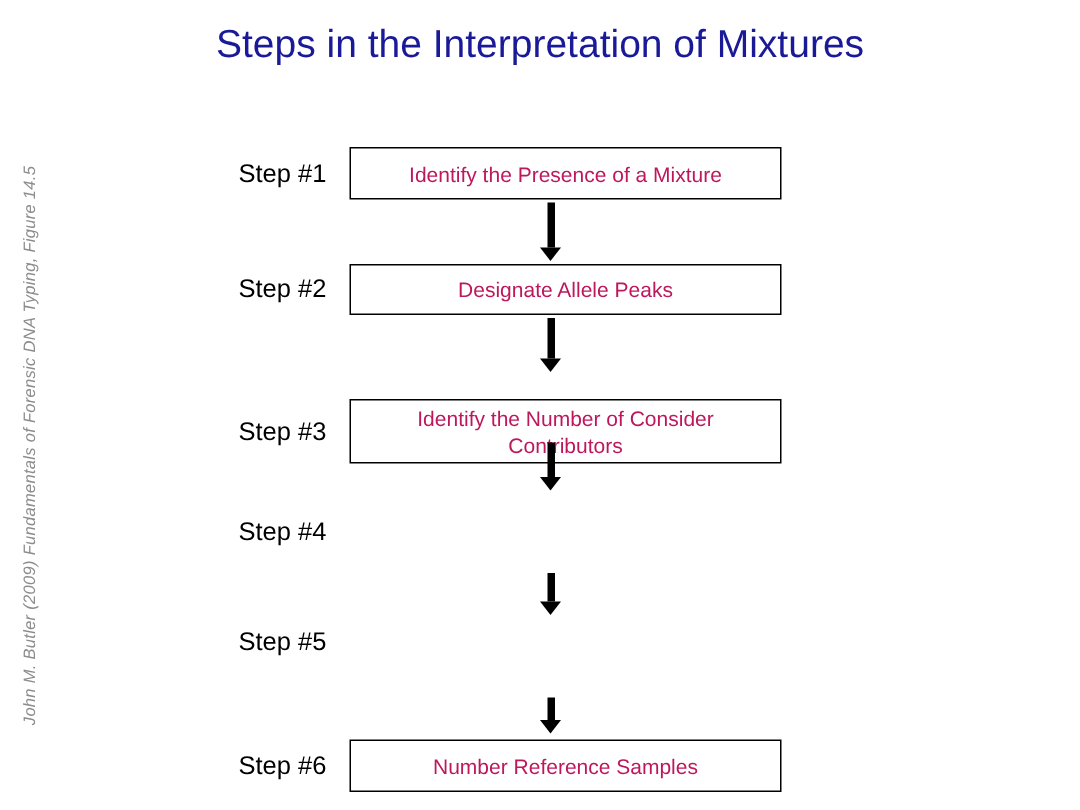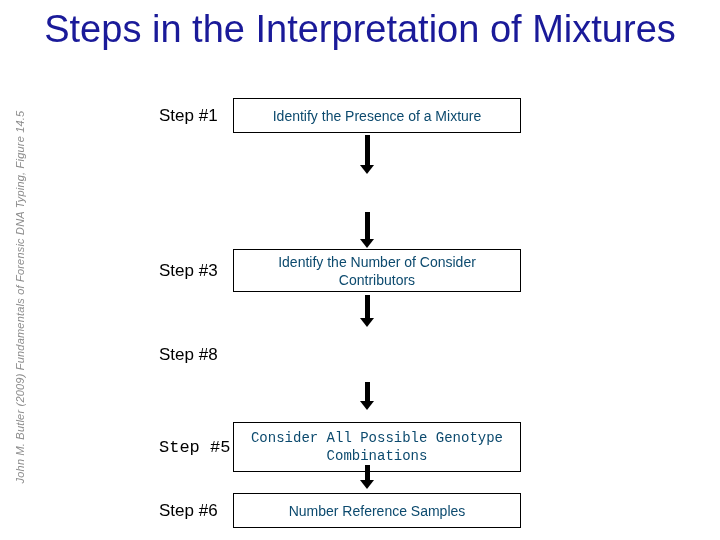--- a/index.html
+++ b/index.html
@@ -15,21 +15,21 @@
     overflow: hidden;
     font-family: "Liberation Sans", sans-serif;
   }
   .title {
     position: absolute;
     top: 10px;
     left: 0;
     width: 720px;
     text-align: center;
     color: #1a1a99;
-    font-size: 38px;
+    font-size: 26px;
     line-height: 39px;
     font-weight: 400;
   }
   .credit {
     position: absolute;
     top: 297px;
     left: 20px;
     transform: translate(-50%, -50%) rotate(-90deg);
     white-space: nowrap;
     font-style: italic;
@@ -60,21 +60,21 @@
     height: 100%;
     box-sizing: border-box;
     border: 1.5px solid #000000;
     background: #ffffff;
     display: flex;
     align-items: center;
     justify-content: center;
     text-align: center;
     font-size: 14px;
     line-height: 18px;
-    color: #0c4a6e;
+    color: #be185d;
     padding: 2px 6px;
   }
   .arrow {
     position: absolute;
     left: 360px;
     width: 14px;
     display: flex;
     flex-direction: column;
     align-items: center;
   }
@@ -105,48 +105,51 @@
   <div class="step-row" style="top:98px;height:35px;">
     <div class="step-label">Step #1</div>
     <div class="step-box">Identify the Presence of a Mixture</div>
   </div>
 
   <div class="arrow" style="top:135px;height:39px;">
     <div class="shaft"></div>
     <div class="head"></div>
   </div>
 
+  <div class="step-row" style="top:176px;height:34px;">
+    <div class="step-label">Step #2</div>
+    <div class="step-box">Designate Allele Peaks</div>
+  </div>
 
   <div class="arrow" style="top:212px;height:36px;">
     <div class="shaft"></div>
     <div class="head"></div>
   </div>
 
-  <div class="step-row" style="top:249px;height:43px;">
+  <div class="step-row" style="top:266px;height:43px;">
     <div class="step-label">Step #3</div>
     <div class="step-box">Identify the Number of Consider Contributors</div>
   </div>
 
   <div class="arrow" style="top:295px;height:32px;">
     <div class="shaft"></div>
     <div class="head"></div>
   </div>
 
   <div class="step-row" style="top:329px;height:51px;">
-    <div class="step-label">Step #8</div>
+    <div class="step-label">Step #4</div>
   </div>
 
   <div class="arrow" style="top:382px;height:28px;">
     <div class="shaft"></div>
     <div class="head"></div>
   </div>
 
-  <div class="step-row" style="top:422px;height:50px;font-family:Liberation Mono, monospace;">
+  <div class="step-row" style="top:403px;height:50px;">
     <div class="step-label">Step #5</div>
-    <div class="step-box">Consider All Possible Genotype Combinations</div>
   </div>
 
   <div class="arrow" style="top:465px;height:24px;">
     <div class="shaft"></div>
     <div class="head"></div>
   </div>
 
   <div class="step-row" style="top:493px;height:35px;border-radius:13px;">
     <div class="step-label">Step #6</div>
     <div class="step-box">Number Reference Samples</div>

